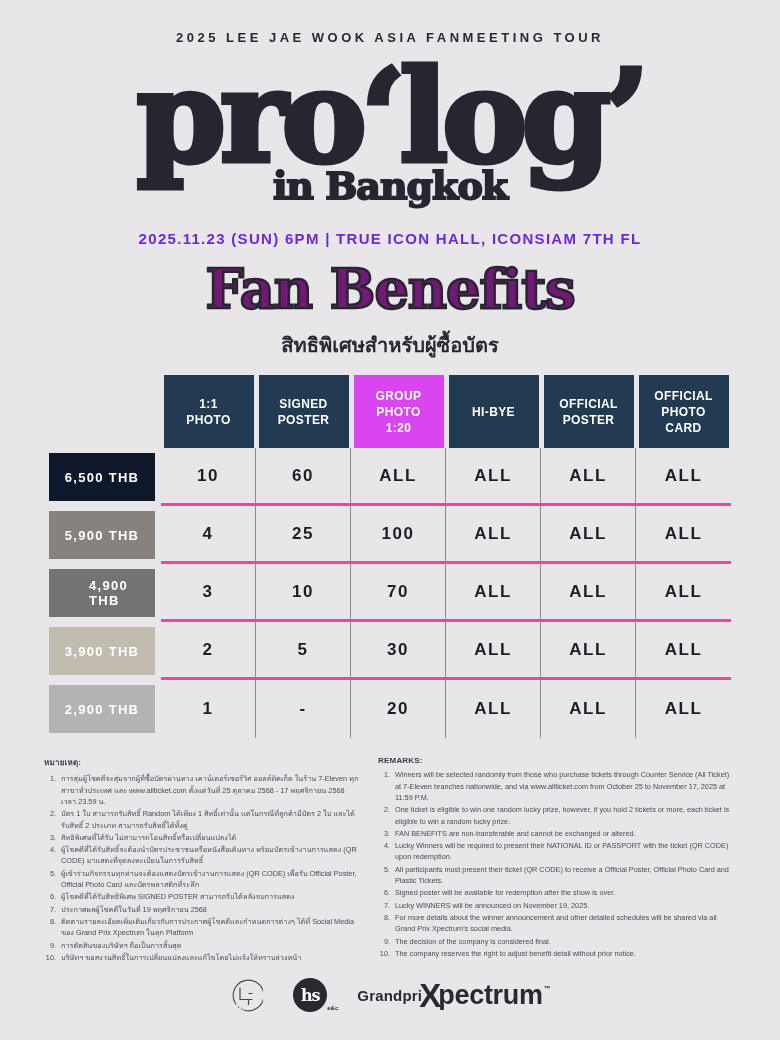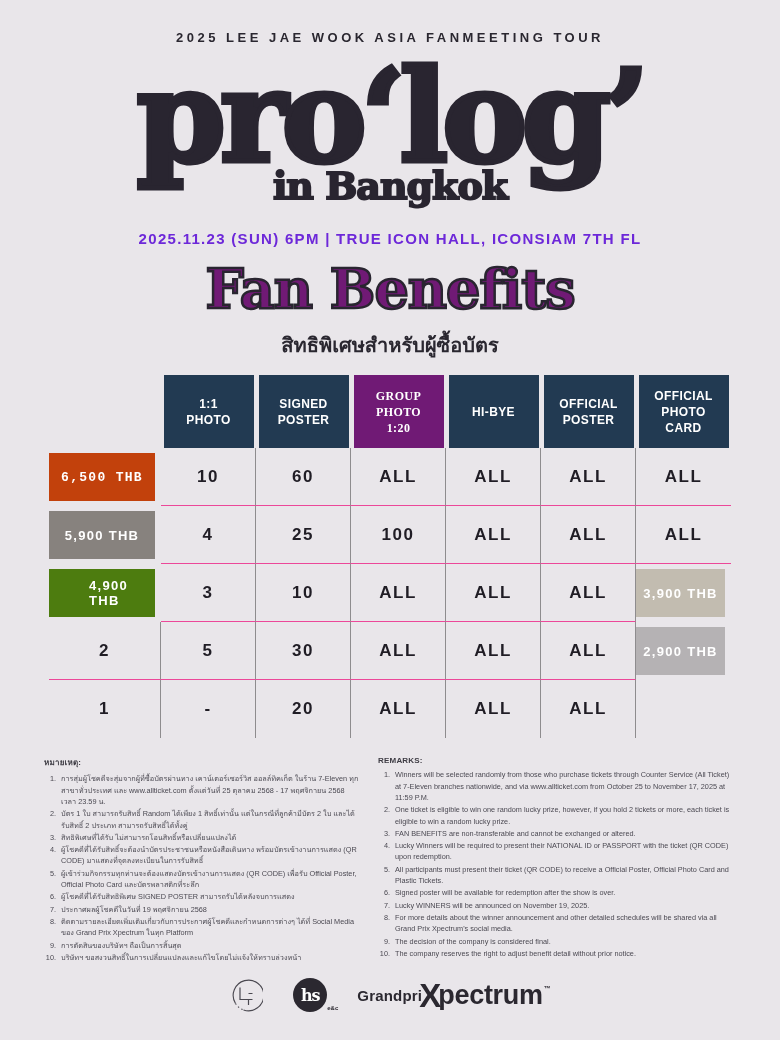--- a/index.html
+++ b/index.html
@@ -91,21 +91,21 @@
     color:#fff;
     font-size:13px; font-weight:600;
     letter-spacing:1.3px;
   }
   .cell {
     display:flex; align-items:center; justify-content:center;
     font-size:17px; font-weight:700;
     letter-spacing:1.5px;
     color:#201d25;
     border-right:1px solid #8e8c8e;
-    border-bottom:1px solid #ec4899;
+    border-bottom:3px solid #ec4899;
   }
   .tbody > .cell:nth-child(7n) { border-right:none; }
   .tbody > div:nth-child(n+29) { border-bottom:none; }
 
   .notes {
     width:692px;
     margin:18px auto 0;
     display:flex;
     gap:18px;
   }
@@ -170,50 +170,51 @@
   <div class="section-title">Fan Benefits</div>
   <div class="section-subtitle">สิทธิพิเศษสำหรับผู้ซื้อบัตร</div>
 
   <div class="benefits-table">
     <div class="thead">
       <div></div>
       <div class="th" style="background-color: rgb(34, 58, 82);">1:1
 PHOTO</div>
       <div class="th" style="background-color: rgb(34, 58, 82);">SIGNED
 POSTER</div>
-      <div class="th" style="background-color: #701a75; font-family: Liberation Serif, serif;">GROUP
+      <div class="th" style="background-color: #d946ef;">GROUP
 PHOTO
 1:20</div>
       <div class="th" style="background-color: rgb(34, 58, 82);">HI-BYE</div>
       <div class="th" style="background-color: rgb(34, 58, 82);">OFFICIAL
 POSTER</div>
       <div class="th" style="background-color: rgb(34, 58, 82);">OFFICIAL
 PHOTO
 CARD</div>
     </div>
     <div class="tbody">
-      <div class="tier" style="background-color: #c2410c; font-family: Liberation Mono, monospace;">6,500 THB</div>
+      <div class="tier" style="background-color: #0f172a;">6,500 THB</div>
       <div class="cell">10</div>
       <div class="cell">60</div>
       <div class="cell">ALL</div>
       <div class="cell">ALL</div>
       <div class="cell">ALL</div>
       <div class="cell">ALL</div>
 
       <div class="tier" style="background-color: rgb(135, 130, 126);">5,900 THB</div>
       <div class="cell">4</div>
       <div class="cell">25</div>
       <div class="cell">100</div>
       <div class="cell">ALL</div>
       <div class="cell">ALL</div>
       <div class="cell">ALL</div>
 
-      <div class="tier" style="background-color: #4d7c0f; padding-left: 40px;">4,900 THB</div>
+      <div class="tier" style="background-color: #737373; padding-left: 40px;">4,900 THB</div>
       <div class="cell">3</div>
       <div class="cell">10</div>
+      <div class="cell">70</div>
       <div class="cell">ALL</div>
       <div class="cell">ALL</div>
       <div class="cell">ALL</div>
 
       <div class="tier" style="background-color: rgb(194, 188, 176);">3,900 THB</div>
       <div class="cell">2</div>
       <div class="cell">5</div>
       <div class="cell">30</div>
       <div class="cell">ALL</div>
       <div class="cell">ALL</div>

